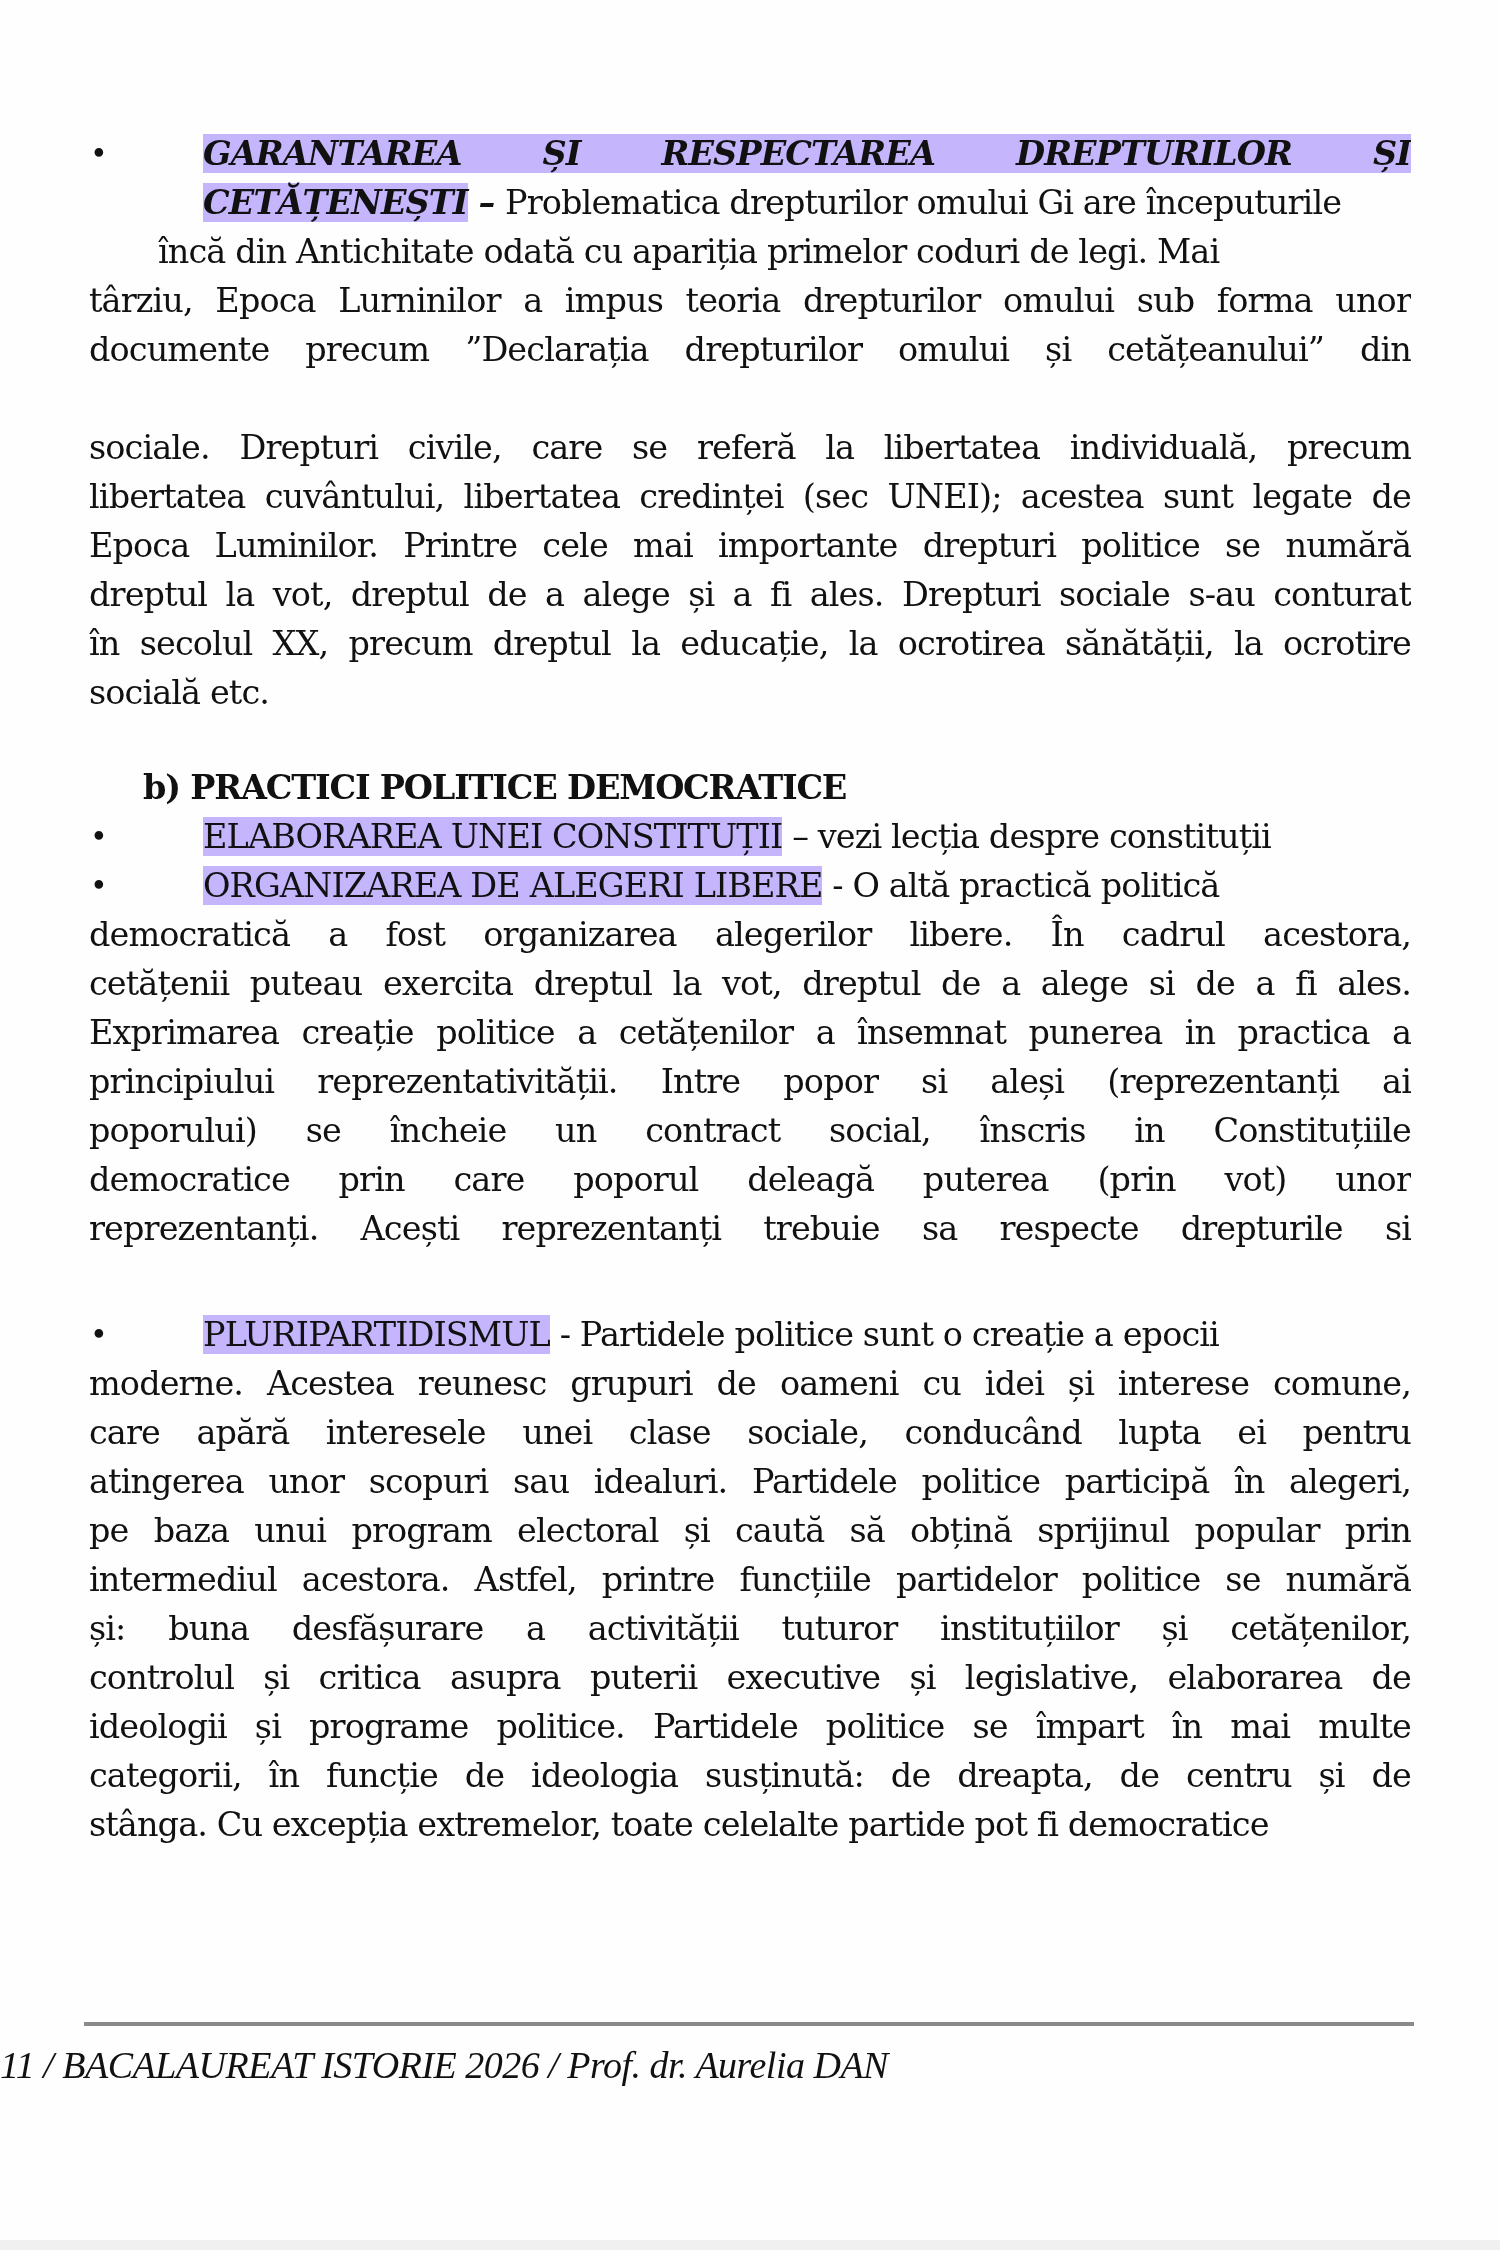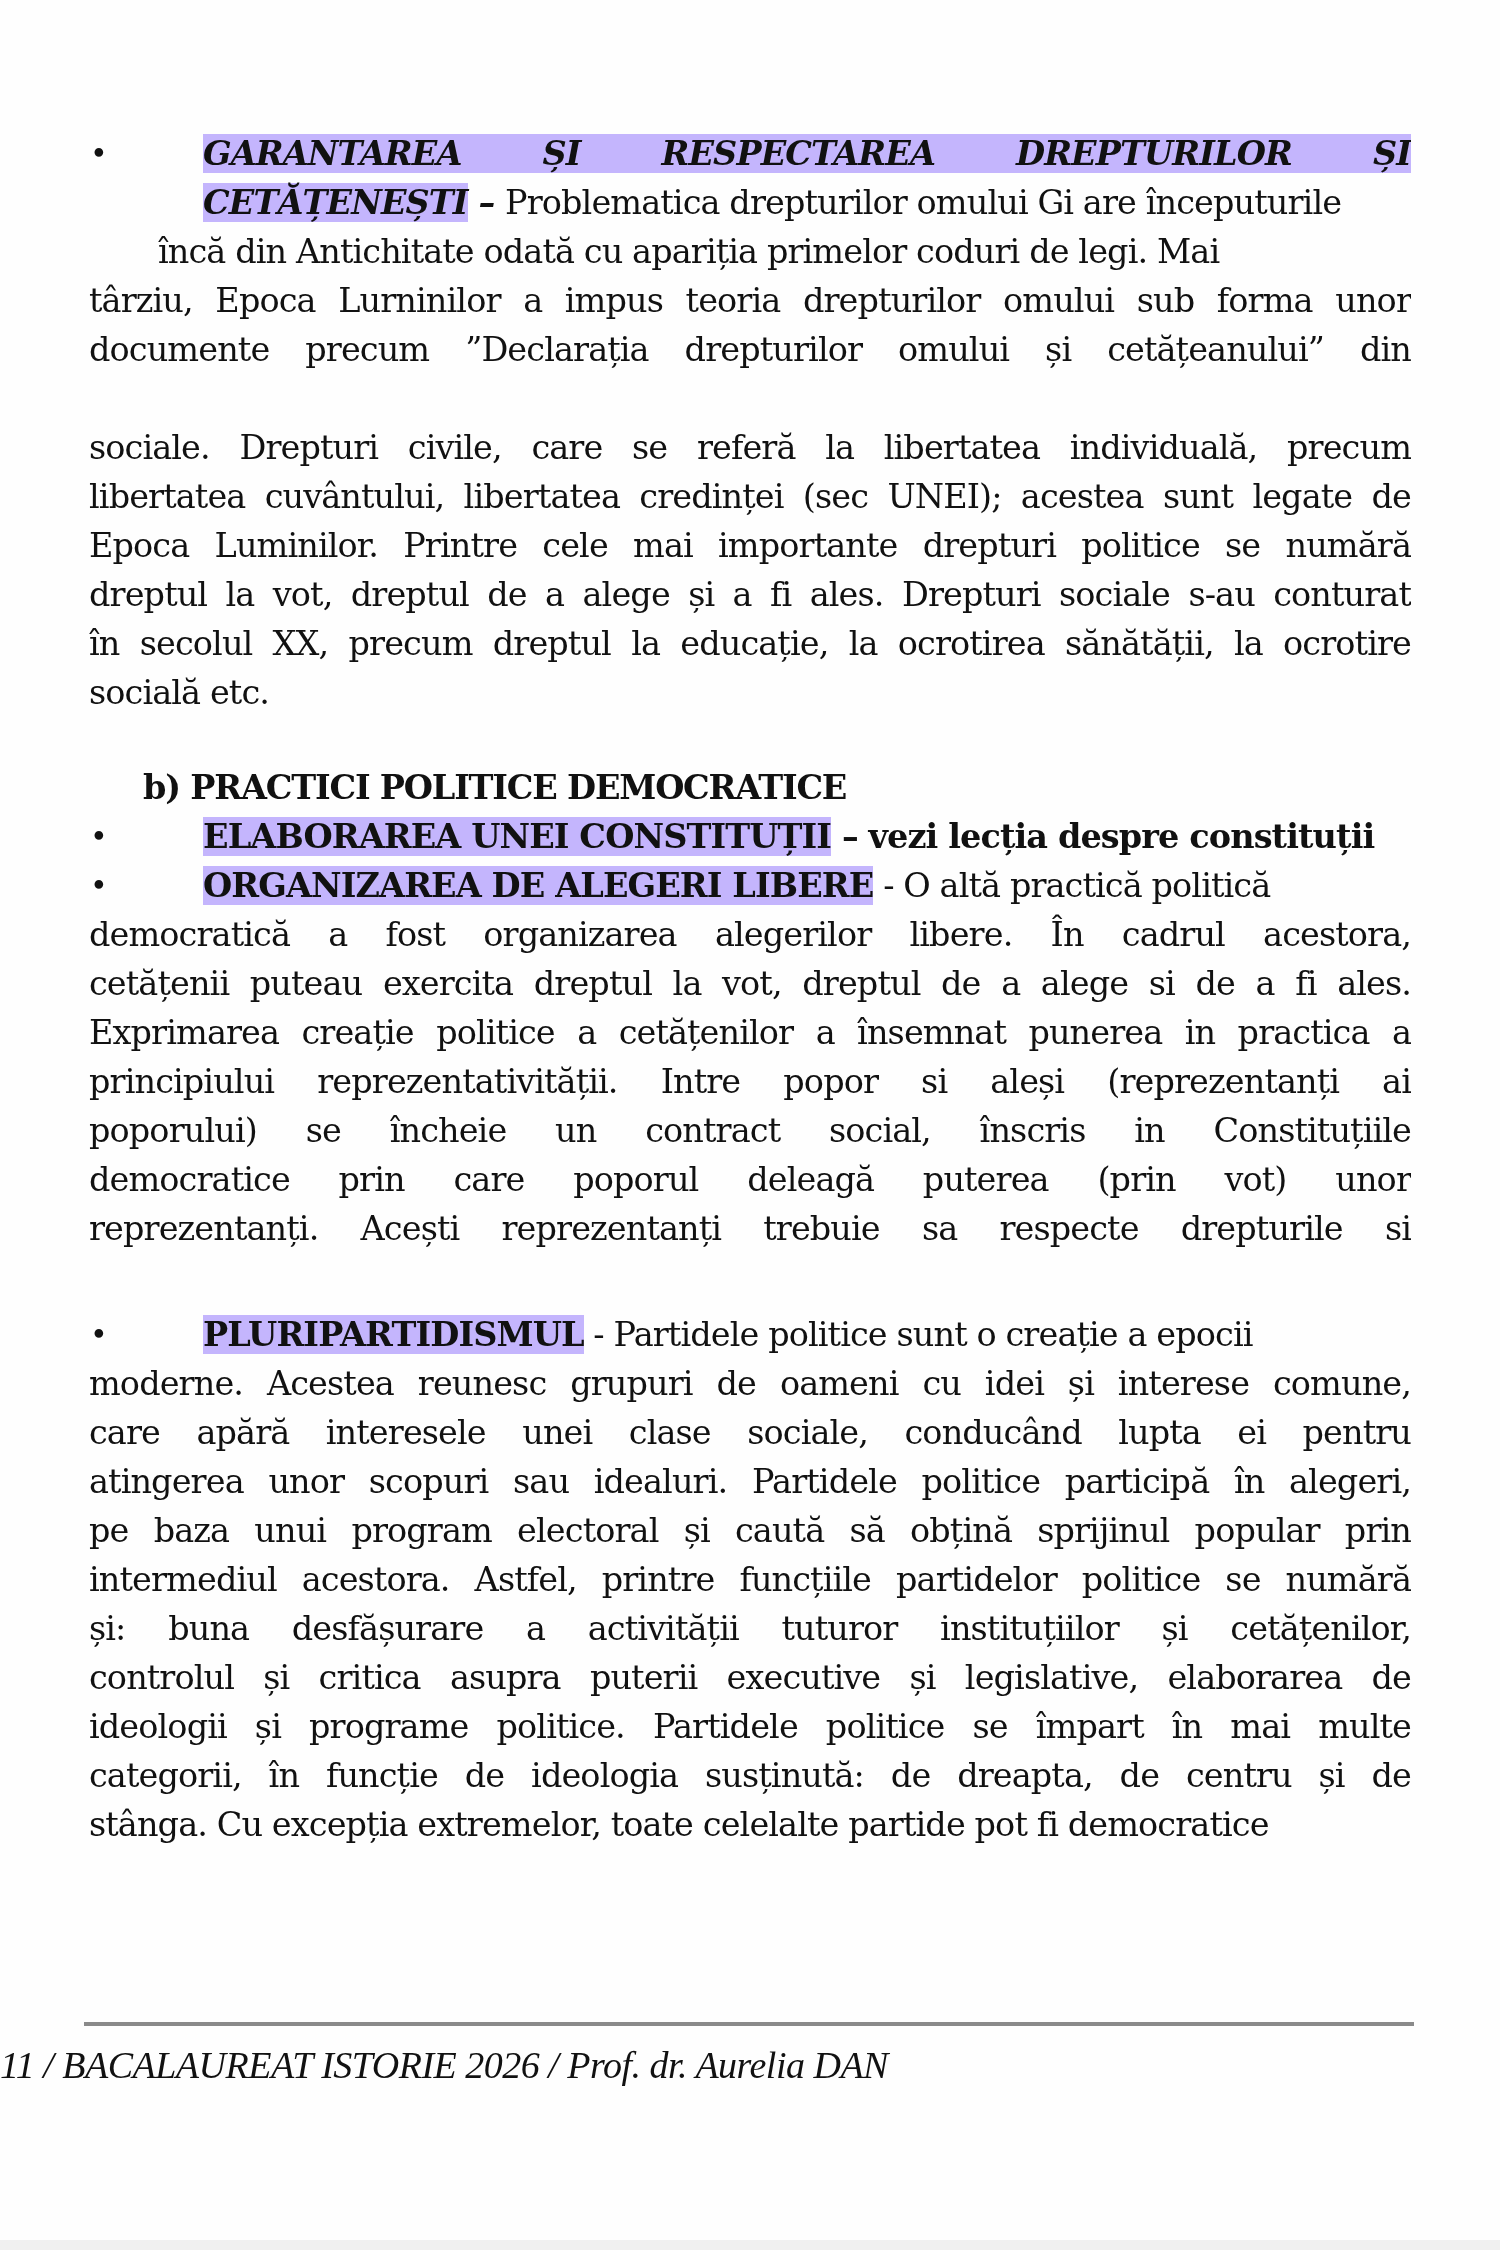--- a/index.html
+++ b/index.html
@@ -12,21 +12,21 @@
   .bottom-strip { position:absolute; left:0; top:2240px; width:1500px; height:10px; background:#f0f0f0; }
   .line {
     position:absolute; left:89px; width:1322px; height:49px;
     font-size:33.5px; line-height:49px; white-space:nowrap; letter-spacing:-0.9px;
   }
   .line.justify { text-align:justify; text-align-last:justify; white-space:normal; overflow:hidden; }
   .ind { left:158px; width:1253px; }
   .bullet { position:absolute; left:90px; font-size:30px; line-height:49px; }
   .hl { background:#c4b5fd;margin-left:45px; }
   .bi { font-weight:bold; font-style:italic; }
-  .b { font-weight:bold; }
+  .b { font-weight:normal; }
   .heading { position:absolute; left:143px; font-weight:bold; font-size:33.5px; line-height:49px; letter-spacing:-1.2px; white-space:nowrap; }
   .rule { position:absolute; left:84px; top:2022px; width:1330px; height:4px; background:#8a8a8a; }
   .footer {
     position:absolute; left:0; width:1204px; top:2040px; text-align:left;
     font-family:"Liberation Serif", "DejaVu Serif", serif; font-style:italic;
     font-size:38px; line-height:50px; color:#111; letter-spacing:-0.5px;
   }
 </style>
 </head>
 <body>

